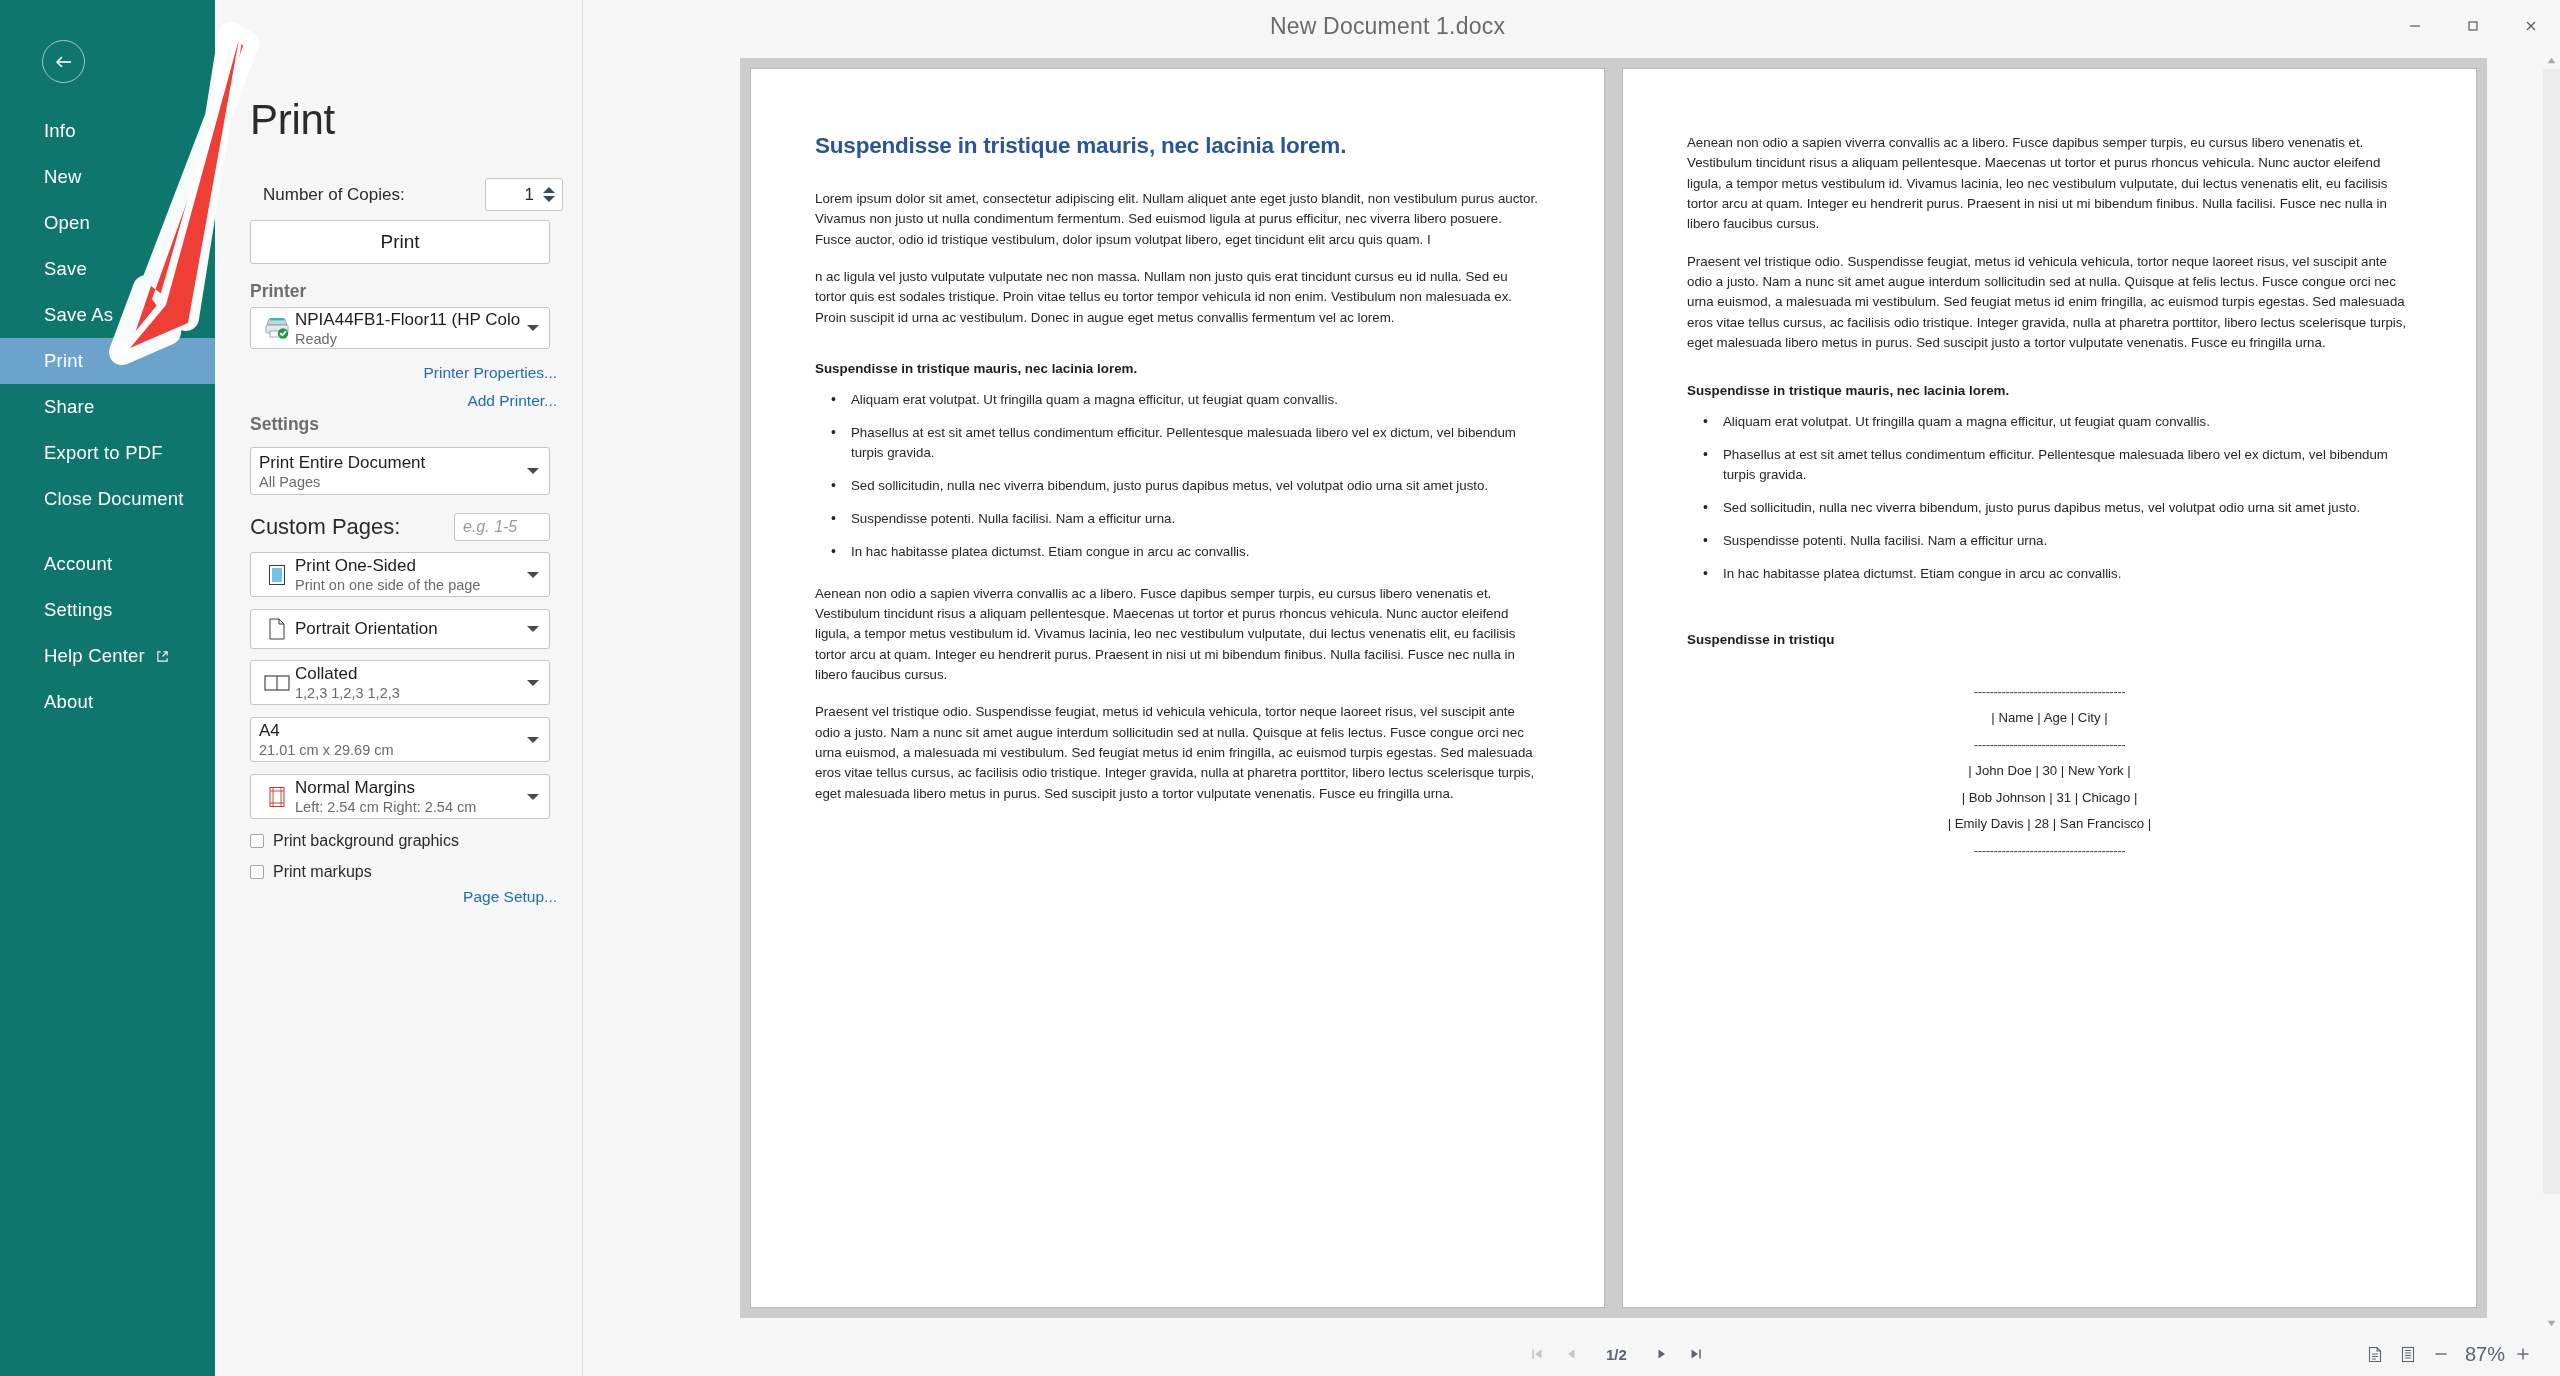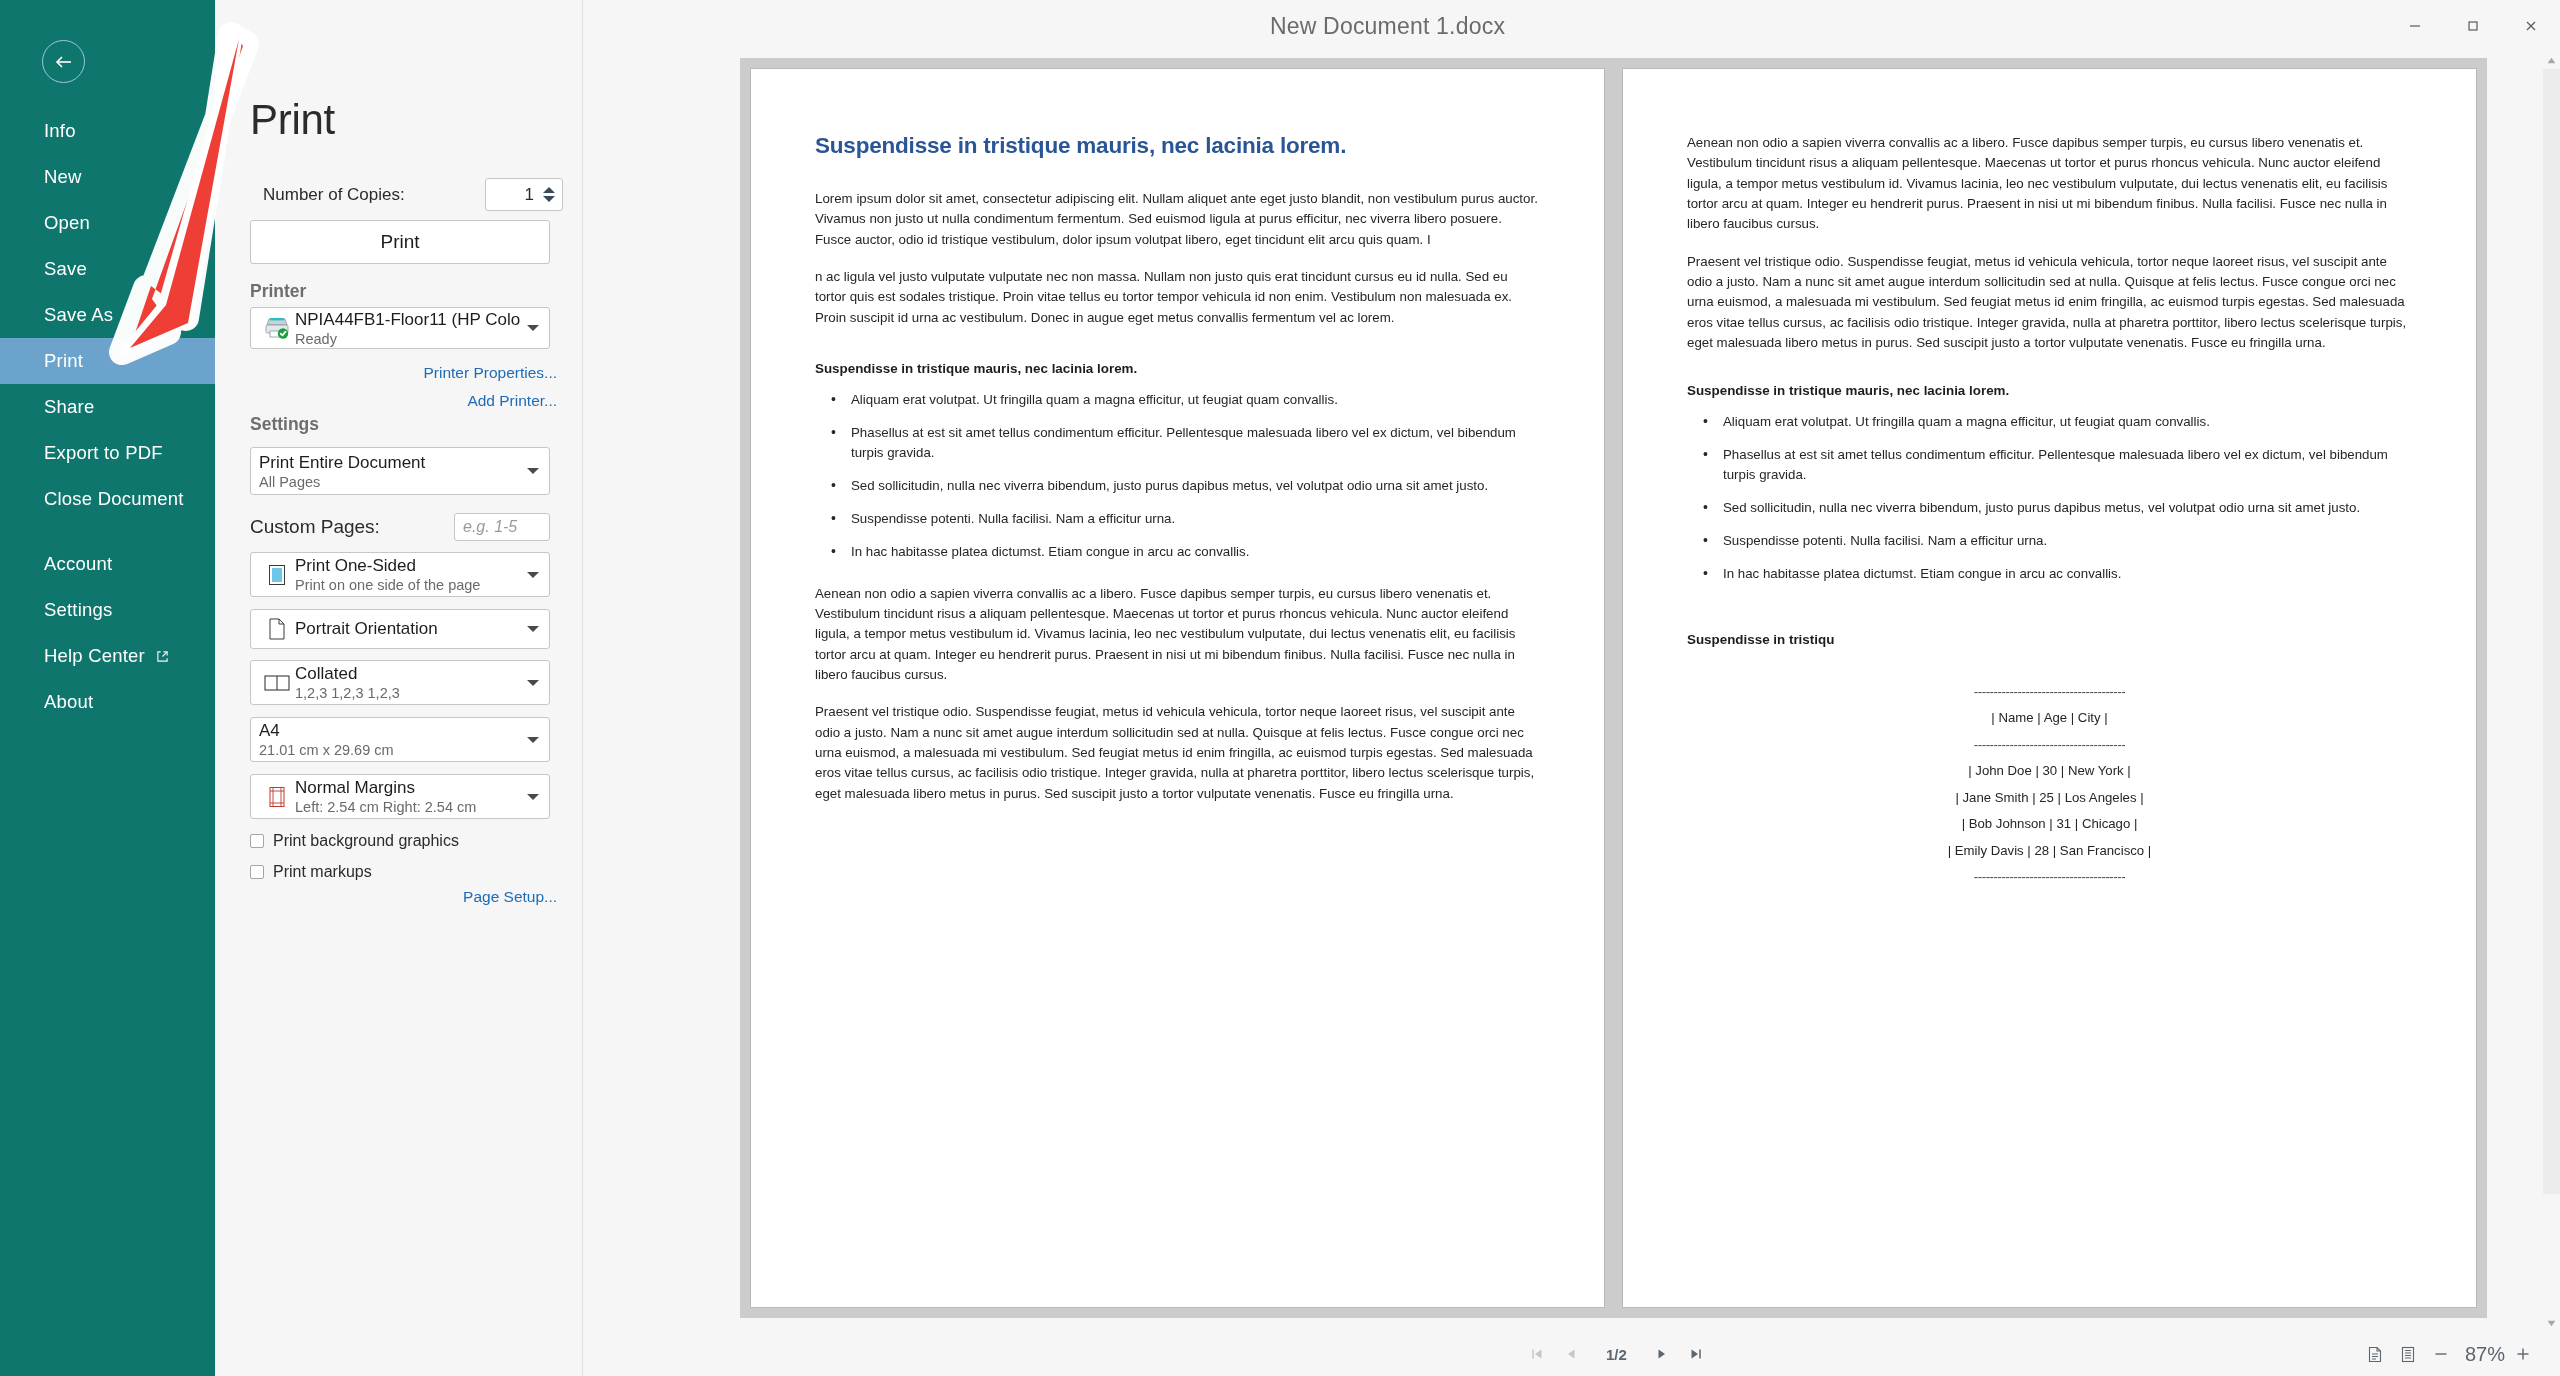--- a/index.html
+++ b/index.html
@@ -130,21 +130,21 @@
   .c-sided  { top: 552px; height: 45px; }
   .c-orient { top: 609px; height: 40px; }
   .c-coll   { top: 660px; height: 45px; }
   .c-size   { top: 717px; height: 45px; }
   .c-margin { top: 774px; height: 45px; }
 
   .custom-row {
     position: absolute; left: 35px; top: 512px; width: 300px; height: 30px;
     display: flex; align-items: center; justify-content: space-between;
   }
-  .custom-label { font-size: 19px; color: #2b2b2b; text-align: center; }
+  .custom-label { font-size: 22px; color: #2b2b2b; text-align: center; }
   .custom-input {
     width: 96px; height: 28px; background: #fff; border: 1px solid #c6c6c6; border-radius: 3px;
     display: flex; align-items: center; padding-left: 8px;
     font-size: 16px; font-style: italic; color: #9a9a9a;
   }
 
   .chk-row {
     position: absolute; left: 35px; display: flex; align-items: center; gap: 9px;
   }
   .chk-bg { top: 832px; }
@@ -482,21 +482,20 @@
             <li>Sed sollicitudin, nulla nec viverra bibendum, justo purus dapibus metus, vel volutpat odio urna sit amet justo.</li>
             <li>Suspendisse potenti. Nulla facilisi. Nam a efficitur urna.</li>
             <li>In hac habitasse platea dictumst. Etiam congue in arcu ac convallis.</li>
           </ul>
           <div class="doc-h2" style="margin-top:48px;">Suspendisse in tristiqu</div>
           <div class="tbl" style="margin-top:32px;">
             <div class="tbl-sep">--------------------------------------</div>
             <div>|  Name    |  Age   |  City  |</div>
             <div class="tbl-sep">--------------------------------------</div>
             <div>|  John Doe   |   30     |  New York |</div>
-            <div>|  Jane Smith |   25     |  Los Angeles |</div>
             <div>|  Bob Johnson |  31     |   Chicago  |</div>
             <div>|  Emily Davis |  28     |  San Francisco |</div>
             <div class="tbl-sep">--------------------------------------</div>
           </div>
         </div>
       </div>
 
     </div>
   </div>
 

